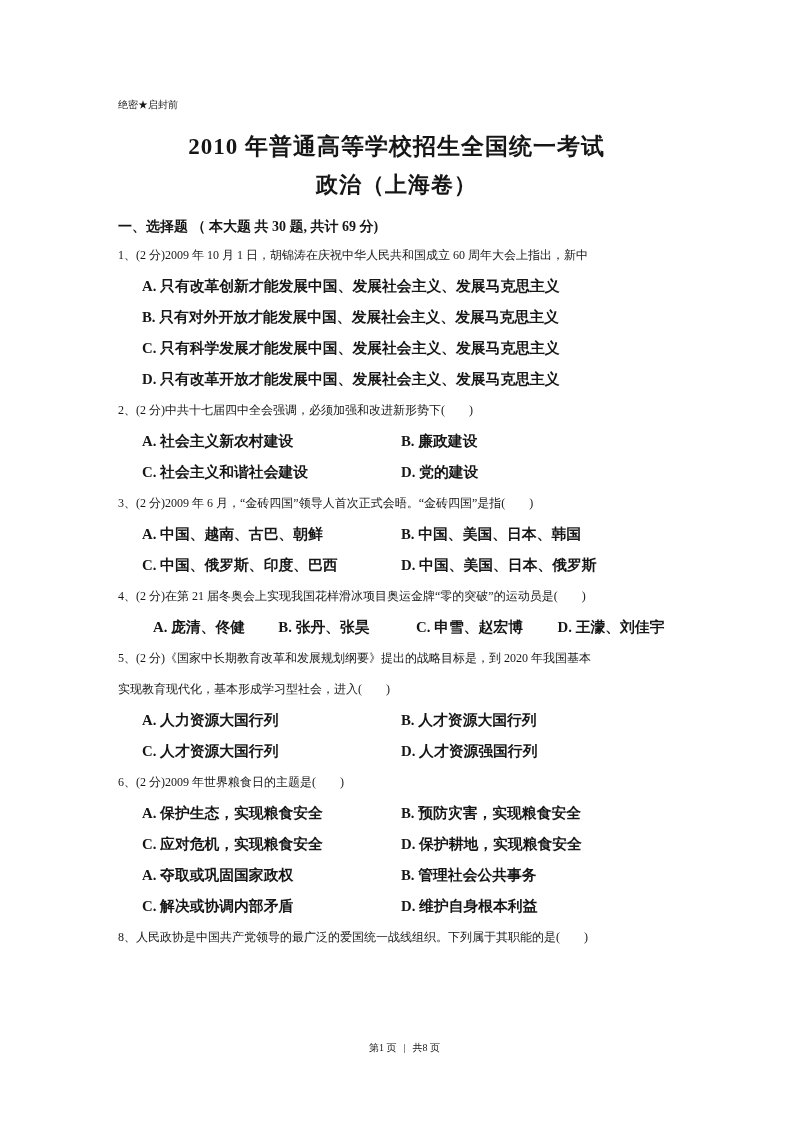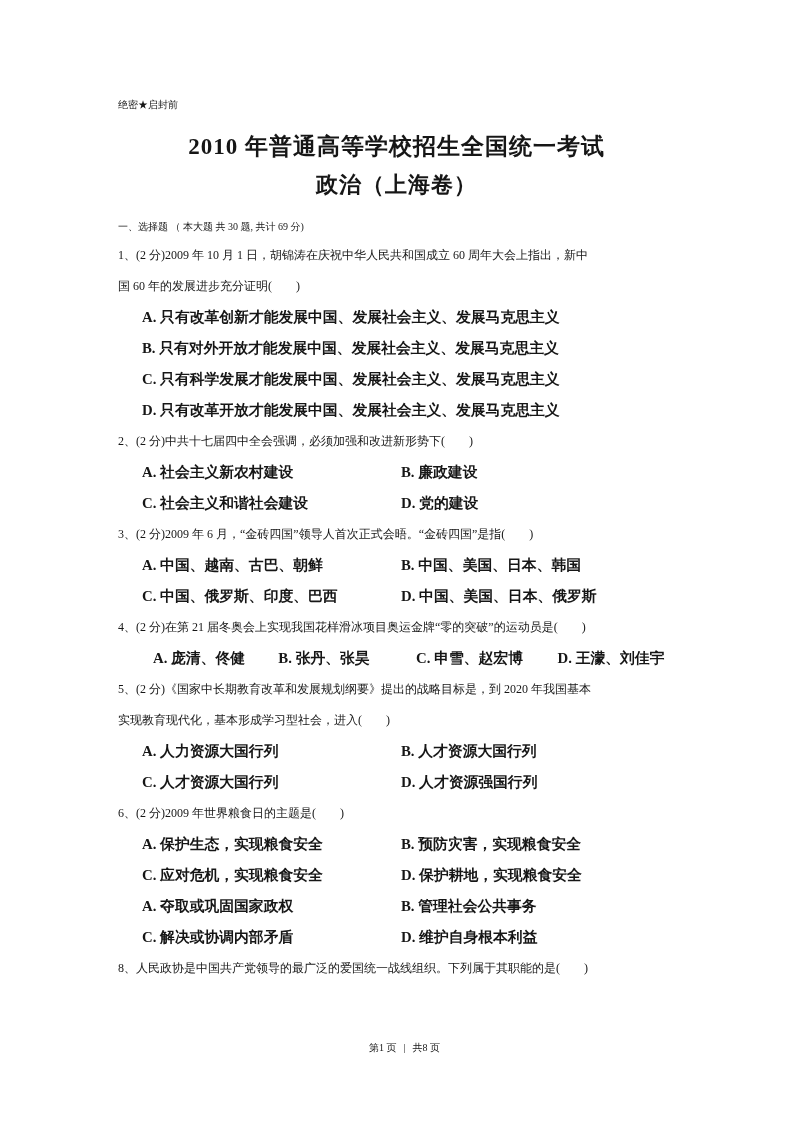--- a/index.html
+++ b/index.html
@@ -32,22 +32,22 @@
   }
   .subtitle {
     text-align: center;
     font-weight: 700;
     font-size: 22px;
     line-height: 34px;
     margin-top: 4px;
     letter-spacing: 1px;
   }
   .section-header {
-    font-weight: 400;
-    font-size: 10px;
+    font-weight: 700;
+    font-size: 14px;
     line-height: 26px;
     margin-top: 12px;
   }
   .question {
     margin: 0;
   }
   .q-line {
     font-size: 12px;
     line-height: 31px;
     height: 31px;
@@ -89,21 +89,20 @@
 
   <div class="title">2010 年普通高等学校招生全国统一考试</div>
 
   <div class="subtitle">政治（上海卷）</div>
 
   <div class="section-header">一、选择题 （ 本大题 共 30 题, 共计 69 分)</div>
 
   <div id="question-list">
       <div class="question">
         <div class="q-line">1、(2 分)2009 年 10 月 1 日，胡锦涛在庆祝中华人民共和国成立 60 周年大会上指出，新中</div>
-        <div class="q-line">国 60 年的发展进步充分证明(　　)</div>
         <div class="opt-row cols-1">
           <div class="opt-cell">A. 只有改革创新才能发展中国、发展社会主义、发展马克思主义</div>
         </div>
         <div class="opt-row cols-1">
           <div class="opt-cell">B. 只有对外开放才能发展中国、发展社会主义、发展马克思主义</div>
         </div>
         <div class="opt-row cols-1">
           <div class="opt-cell">C. 只有科学发展才能发展中国、发展社会主义、发展马克思主义</div>
         </div>
         <div class="opt-row cols-1">

